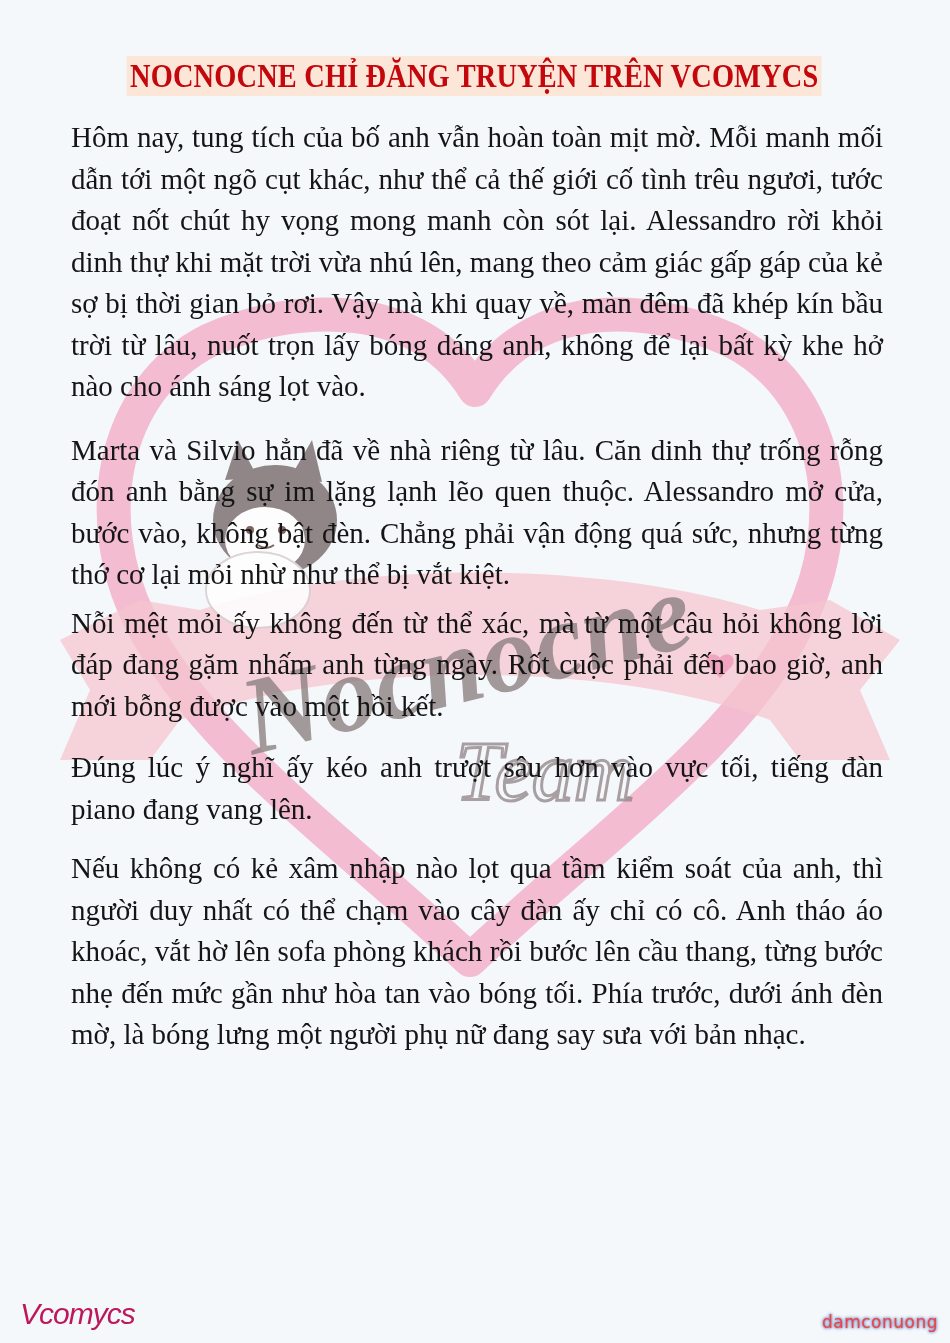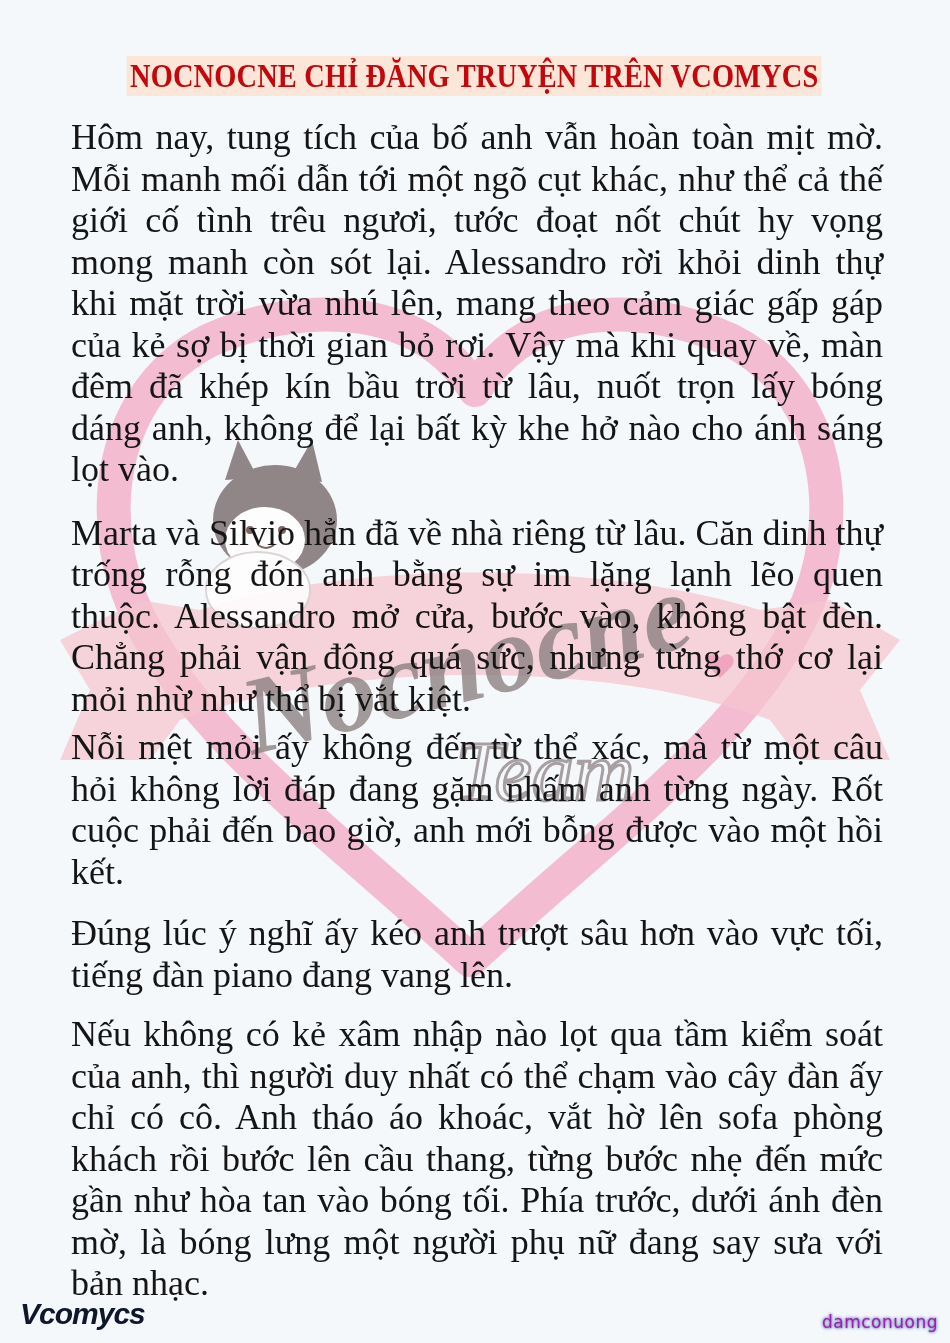--- a/index.html
+++ b/index.html
@@ -12,37 +12,37 @@
     .watermark { position: absolute; left: 0; top: 0; width: 950px; height: 1343px; pointer-events: none; }
     .title-wrap { position: absolute; top: 56px; left: 0; width: 948px; text-align: center; }
     .title {
       display: inline-block; background: #fbe6d8; color: #c4070d;
       font-family: "Liberation Serif", serif; font-weight: bold;
       font-size: 33px; letter-spacing: 0.2px; line-height: 40px;
       padding: 0 4px; transform: scaleX(0.86); transform-origin: center;
     }
     .content { position: absolute; left: 71px; top: 117px; width: 812px; }
     .para {
-      margin: 0 0 20px 0; font-size: 36px; line-height: 41.5px;
+      margin: 0 0 20px 0; font-size: 29px; line-height: 41.5px;
       text-align: justify; text-align-last: left; color: #151515;
     }
     .para.italic { font-style: italic; font-weight: bold; }
     .p1 { margin-bottom: 22px; }
     .p2 { margin-bottom: 7px; }
     .p3 { margin-bottom: 20px; }
     .p4 { margin-bottom: 18px; }
     .p5 { margin-bottom: 18px; }
     .logo {
       position: absolute; left: 20px; top: 1297px;
-      font-family: "Liberation Sans", sans-serif; font-style: italic; font-weight: bold;
-      font-size: 30px; color: #0f172a; letter-spacing: -1px;
+      font-family: "Liberation Sans", sans-serif; font-style: italic; font-weight: normal;
+      font-size: 30px; color: #be185d; letter-spacing: -1px;
     }
     .credit {
       position: absolute; right: 12px; top: 1312px;
-      font-family: "DejaVu Sans", sans-serif; font-size: 17px; color: #a21caf;
+      font-family: "DejaVu Sans", sans-serif; font-size: 17px; color: #ef4444;
       text-shadow: 0 0 2px #7d8fc2, 0 0 3px #7d8fc2, 0 0 4px #9aa9d2;
       letter-spacing: 0.5px;
     }
   </style>
 </head>
 <body>
 
 <svg class="watermark" viewBox="0 0 950 1343" xmlns="http://www.w3.org/2000/svg">
 
   <path d="M475 390 C 420 300, 300 300, 210 340 C 110 390, 90 520, 140 620 C 200 740, 330 830, 470 960 C 610 830, 740 740, 800 620 C 850 520, 830 390, 730 340 C 640 300, 530 300, 475 390 Z" fill="none" stroke="#f2b8cf" stroke-width="34" stroke-linejoin="round" opacity="0.95"></path>

